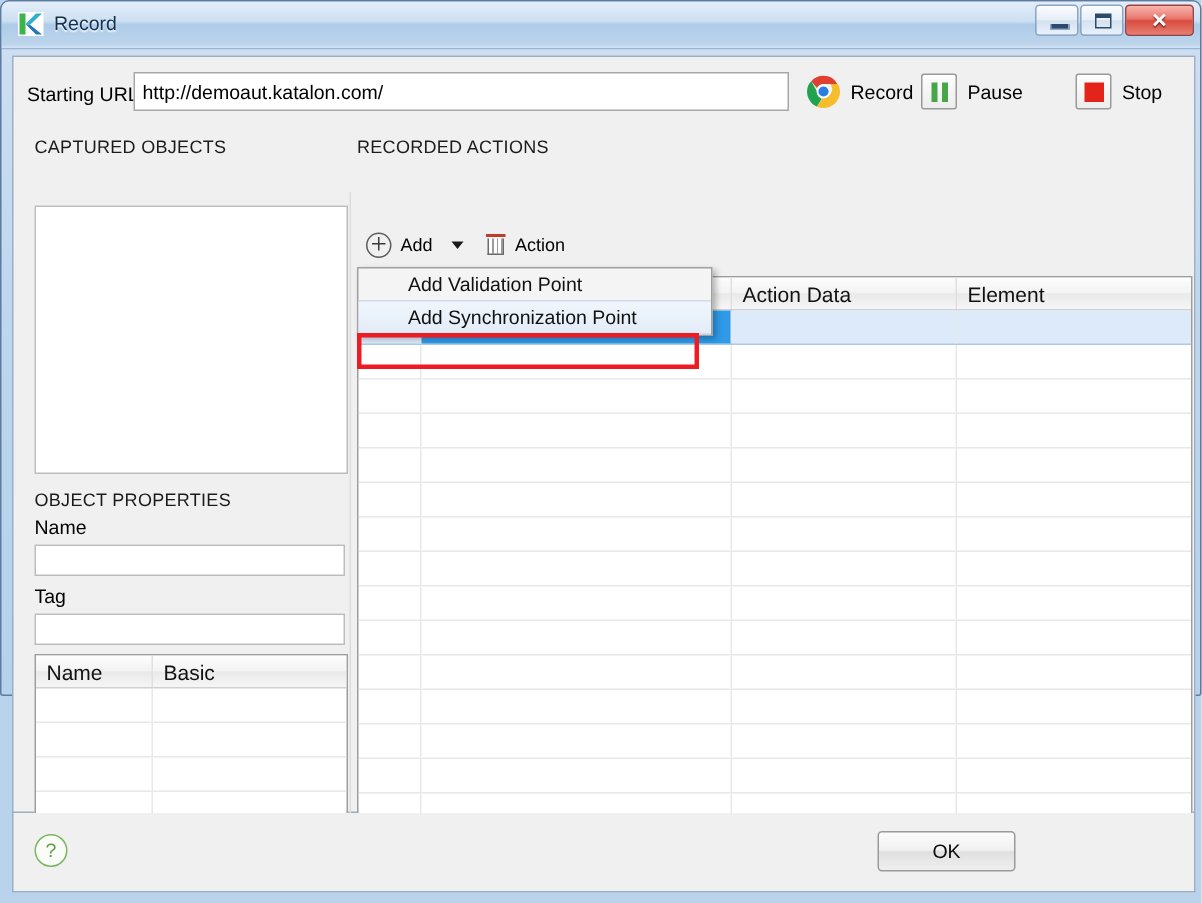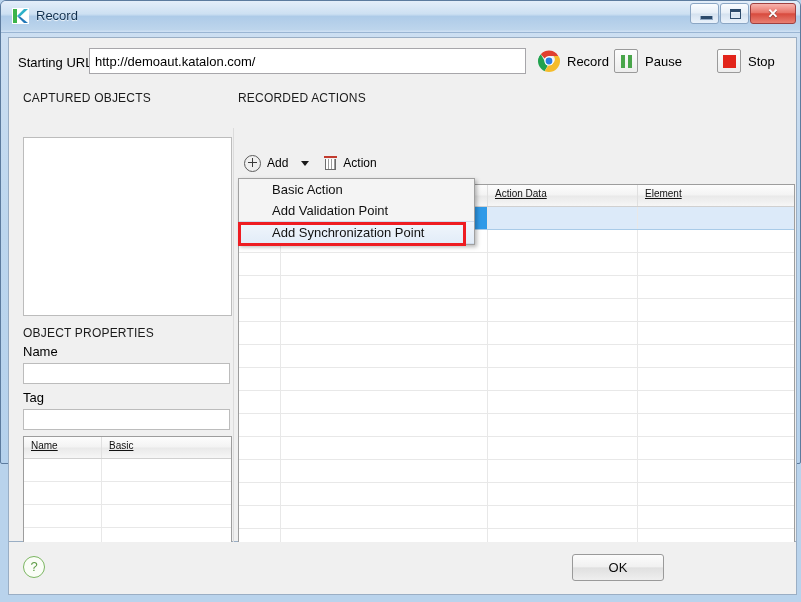--- a/index.html
+++ b/index.html
@@ -116,22 +116,22 @@
     background:#fff;border:1px solid #bcbcbc;
     font-family:"Liberation Sans", sans-serif;font-size:12px;
     padding:0 4px;outline:none;
   }
   
   .grid{position:absolute;background:#fff;border:1px solid #9d9d9d;overflow:hidden;}
   .grid-head{display:flex;height:21px;
     background:linear-gradient(180deg,#fdfdfd 0%,#f3f3f3 48%,#e9e9e9 52%,#f6f6f6 100%);
     border-bottom:1px solid #d0d0d0;}
   .grid-head .cell{
-    font-size:10px;color:#111;padding:3px 0 0 7px;box-sizing:border-box;
-    border-right:1px solid #e0e0e0;white-space:nowrap;overflow:hidden;text-decoration:underline;
+    font-size:14px;color:#111;padding:3px 0 0 7px;box-sizing:border-box;
+    border-right:1px solid #e0e0e0;white-space:nowrap;overflow:hidden;
   }
   .grid-row{display:flex;border-bottom:1px solid #e8e8e8;}
   .grid-row .cell{box-sizing:border-box;border-right:1px solid #e8e8e8;
     font-size:12px;padding:3px 0 0 7px;white-space:nowrap;overflow:hidden;}
   
   .props-table{left:14px;top:398px;width:207px;height:132px;}
   .props-table .cell.c0{width:78px;}
   .props-table .cell.c1{width:128px;border-right:none;}
   .props-table .grid-row{height:22px;}
   
@@ -202,21 +202,21 @@
     background:#fafdf7;
   }
   .fbtn{
     position:absolute;top:12px;width:92px;height:27px;
     box-sizing:border-box;
     border:1px solid #9a9a9a;border-radius:3px;
     background:linear-gradient(180deg,#fcfcfc 0%,#f1f1f1 46%,#e0e0e0 52%,#efefef 100%);
     font-family:"Liberation Sans", sans-serif;font-size:13px;color:#0b0b0b;
     text-align:center;line-height:25px;
   }
-  .ok{right:132px;}
+  .ok{right:119px;}
   .cancel{right:14px;}
 </style>
 </head>
 <body>
 
 <div class="window">
 
   <div class="titlebar">
     <span class="title-logo">
       <svg width="20" height="20" viewBox="0 0 20 20">
@@ -431,21 +431,20 @@
       <div class="grid-row">
           <div class="cell c0"></div>
           <div class="cell c1"></div>
           <div class="cell c2"></div>
           <div class="cell c3"></div>
         </div>
 
     </div>
 
     <div class="menu">
-      <div class="menu-item">Basic Action</div>
       <div class="menu-item">Add Validation Point</div>
       <div class="menu-item hl">Add Synchronization Point</div>
     </div>
     <div class="redbox"></div>
 
   </div>
 
   <div class="footer">
     <span class="help-ico">?</span>
     <div class="fbtn ok">OK</div>

